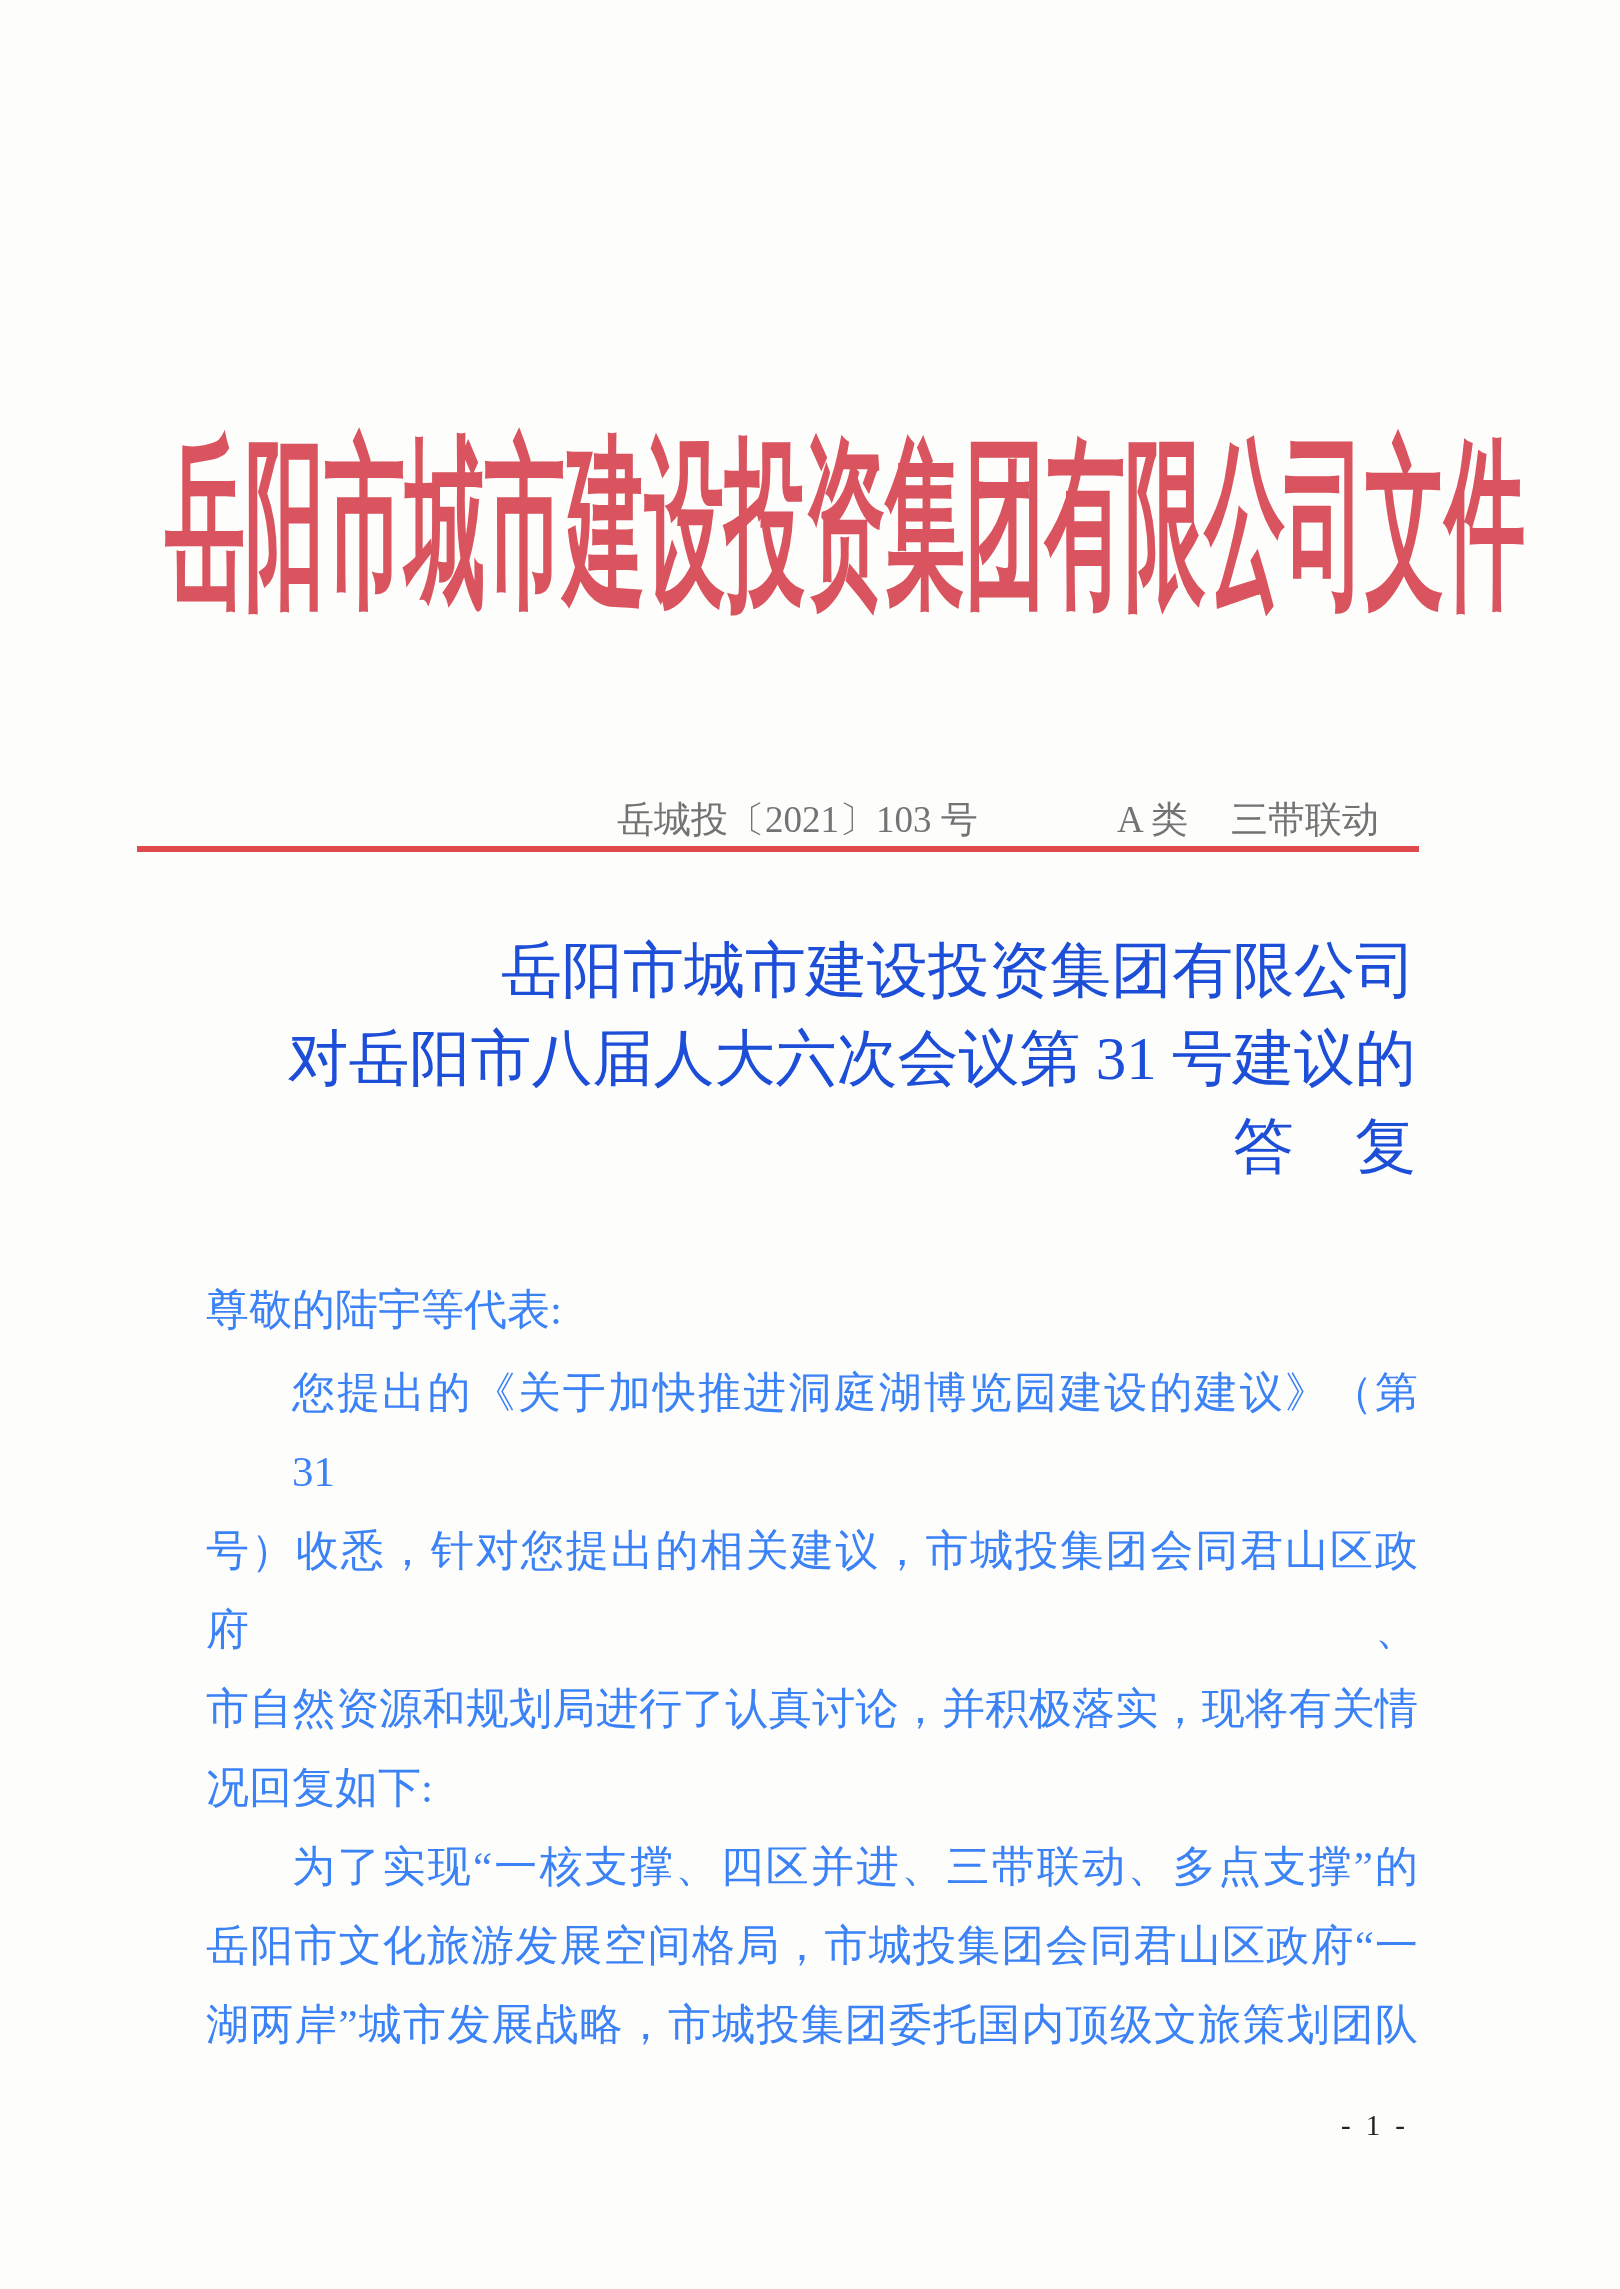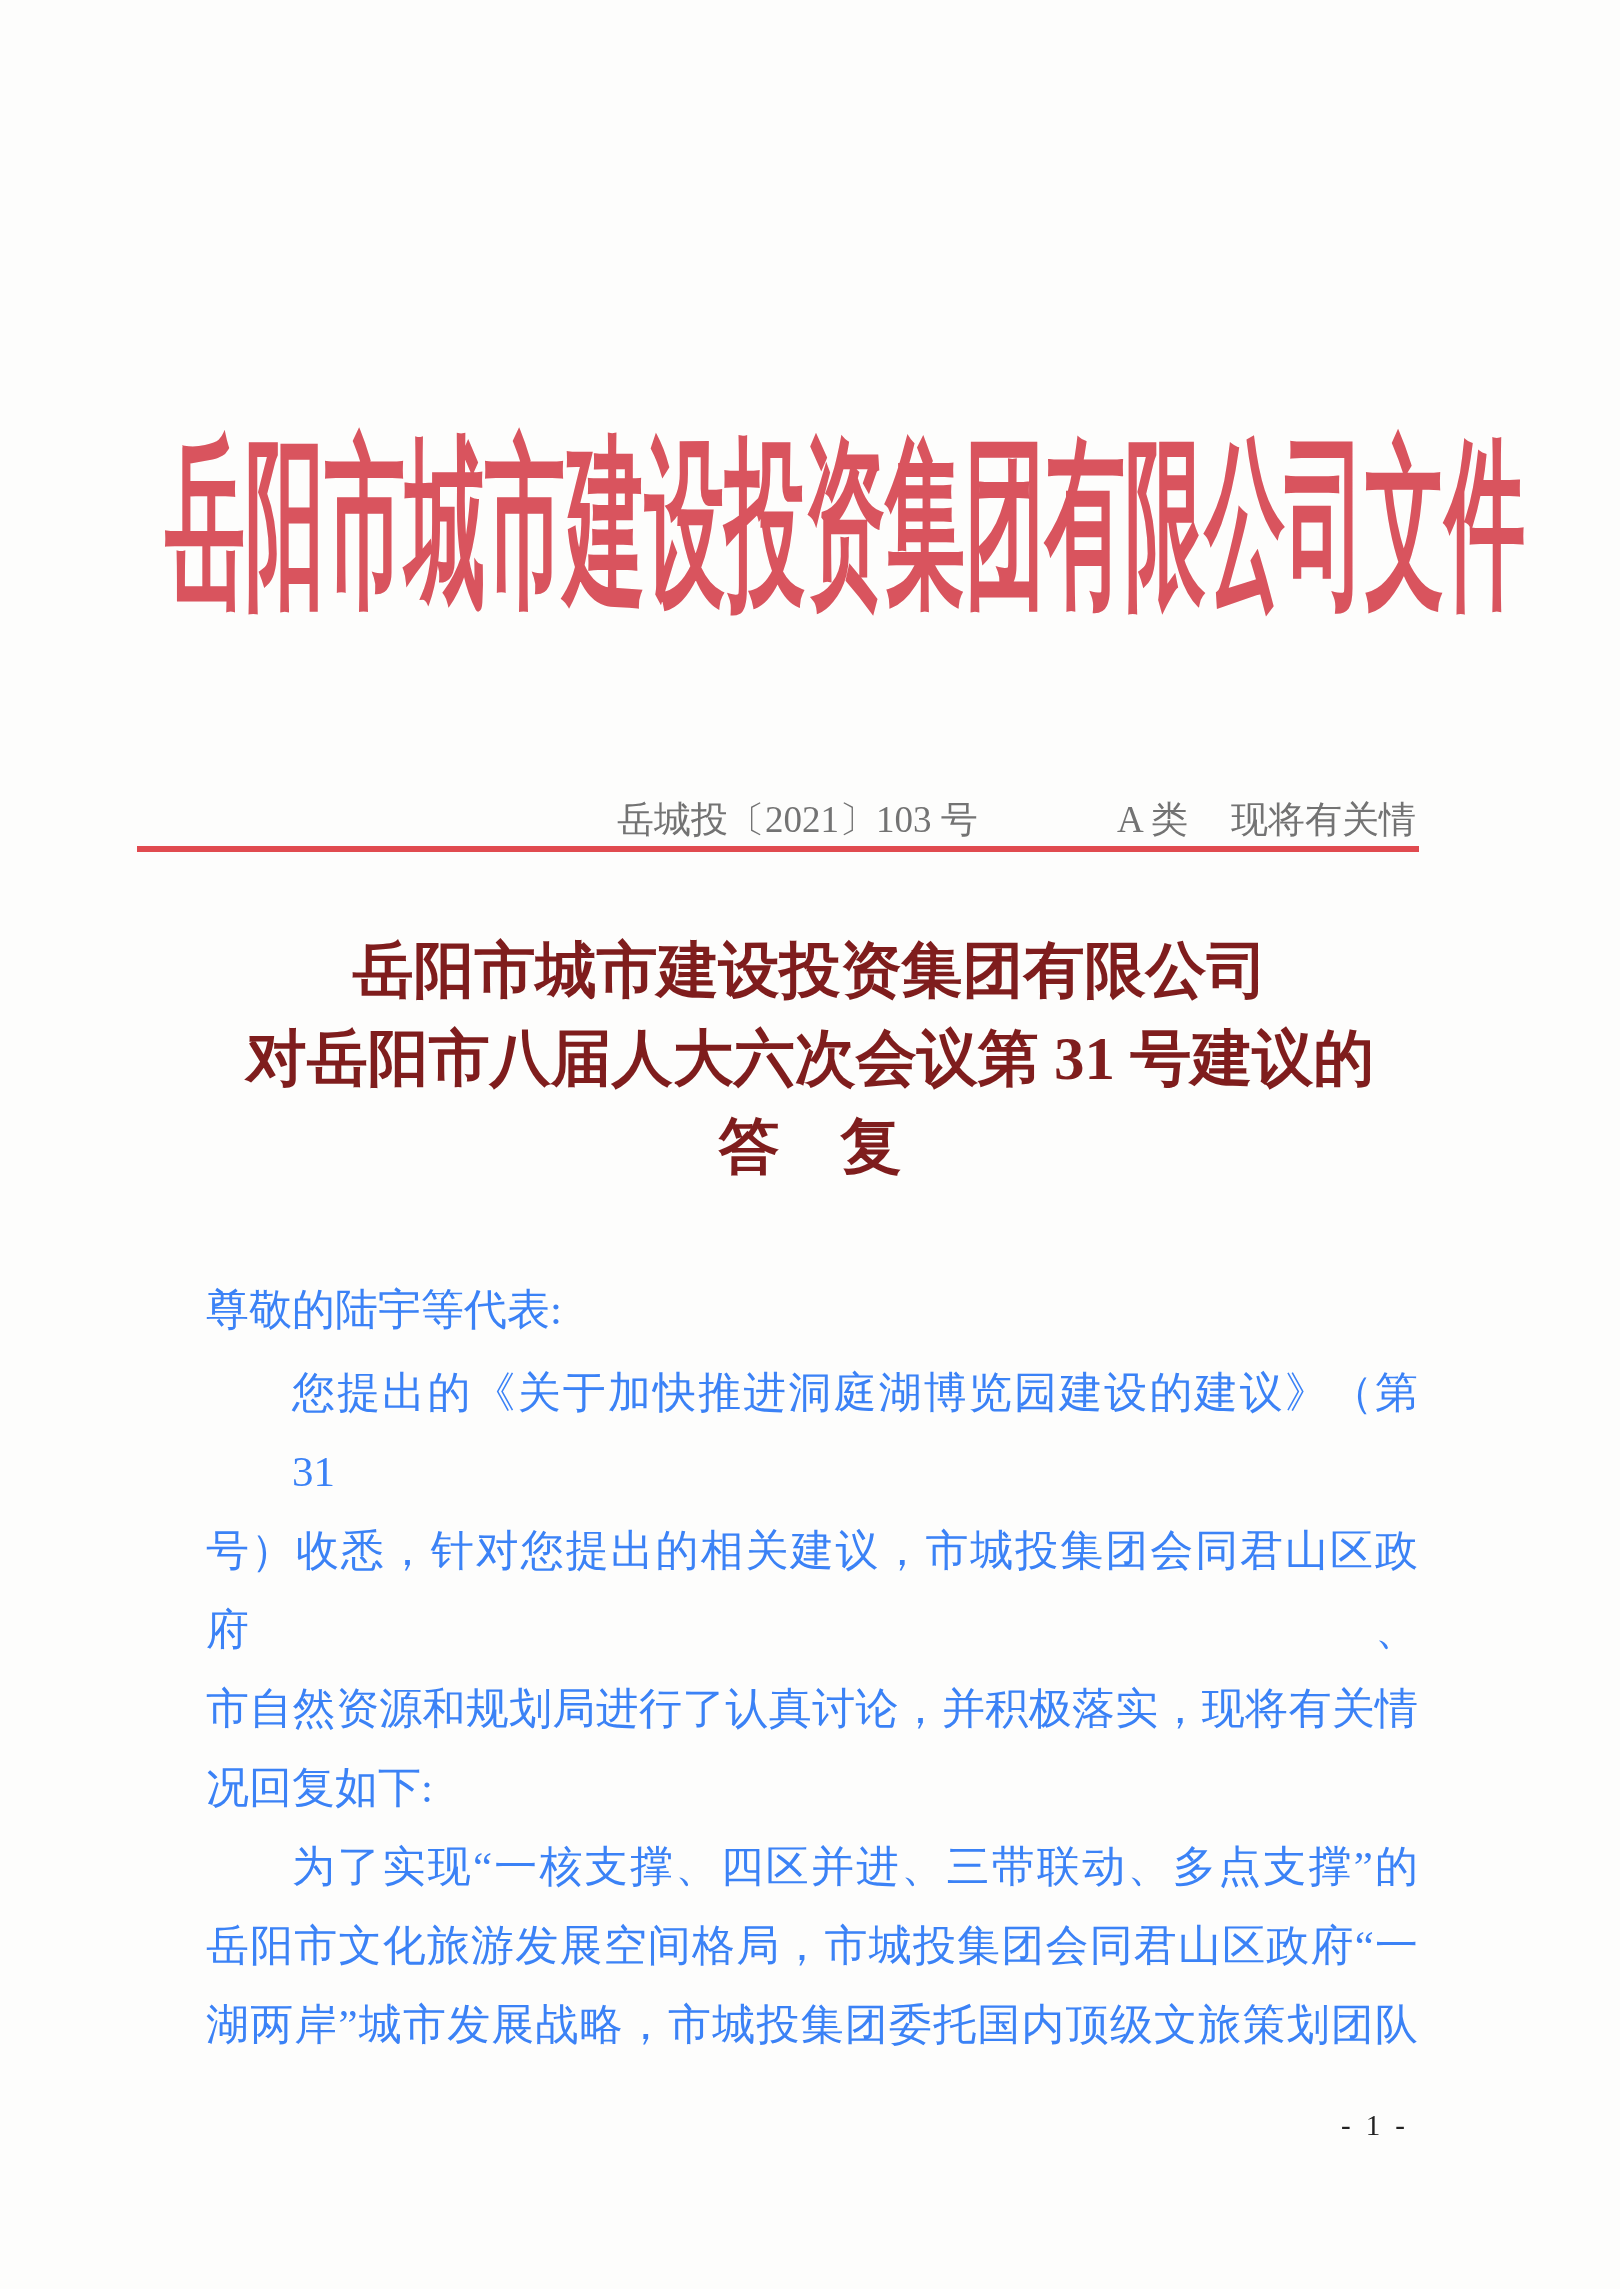--- a/index.html
+++ b/index.html
@@ -55,25 +55,25 @@
     width: 1282px;
     height: 5.9px;
     background: #e04a4f;
   }
   
   .doc-title {
     position: absolute;
     left: 204px;
     top: 927px;
     width: 1212px;
-    text-align: center;
-    font-weight: bold;
+    text-align: right;
+    font-weight: normal;
     font-size: 61px;
     line-height: 88px;
-    color: #7f1d1d;
+    color: #1d4ed8;
     font-family: "Liberation Serif", "DejaVu Serif", serif;
   }
   
   .body-text {
     position: absolute;
     left: 206px;
     top: 1270px;
     width: 1212px;
     font-size: 43px;
     line-height: 79px;
@@ -102,21 +102,21 @@
 </head>
 <body>
 
 <div class="page">
 
   <div class="banner">岳阳市城市建设投资集团有限公司文件</div>
 
   <div class="doc-row">
     <span class="doc-number">岳城投〔2021〕103 号</span>
     <span class="doc-class">A 类</span>
-    <span class="doc-public">现将有关情</span>
+    <span class="doc-public">三带联动</span>
   </div>
 
   <div class="red-rule"></div>
 
   <div class="doc-title">
     <div>岳阳市城市建设投资集团有限公司</div>
     <div>对岳阳市八届人大六次会议第 31 号建议的</div>
     <div>答　复</div>
   </div>
 

